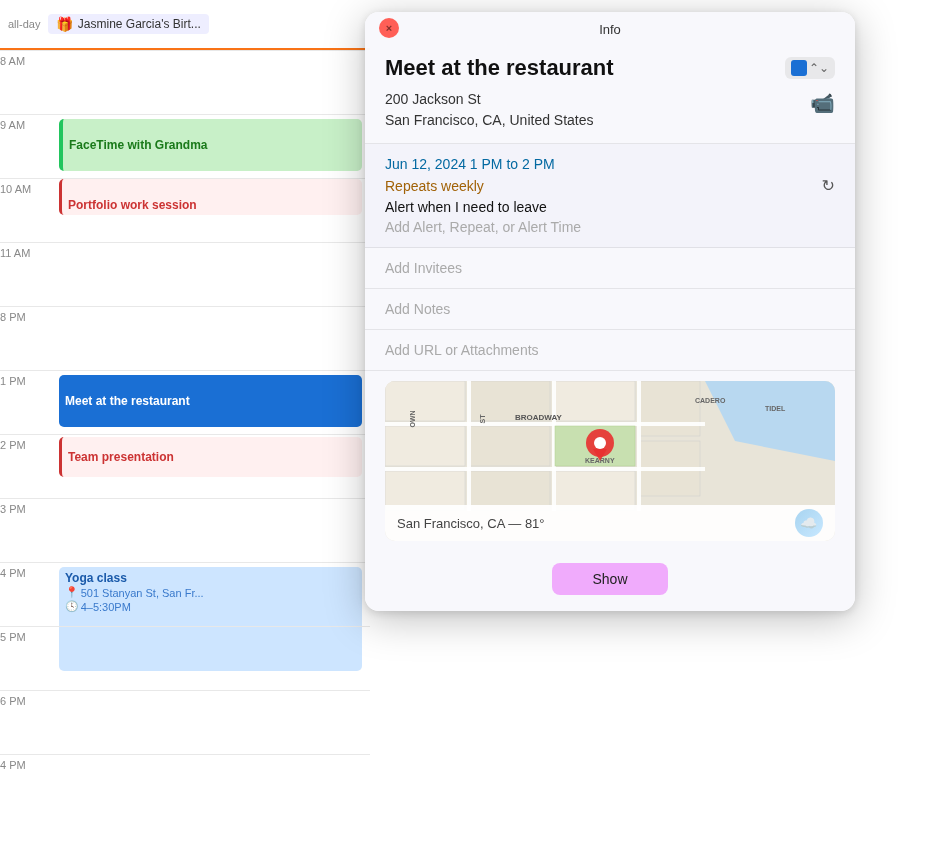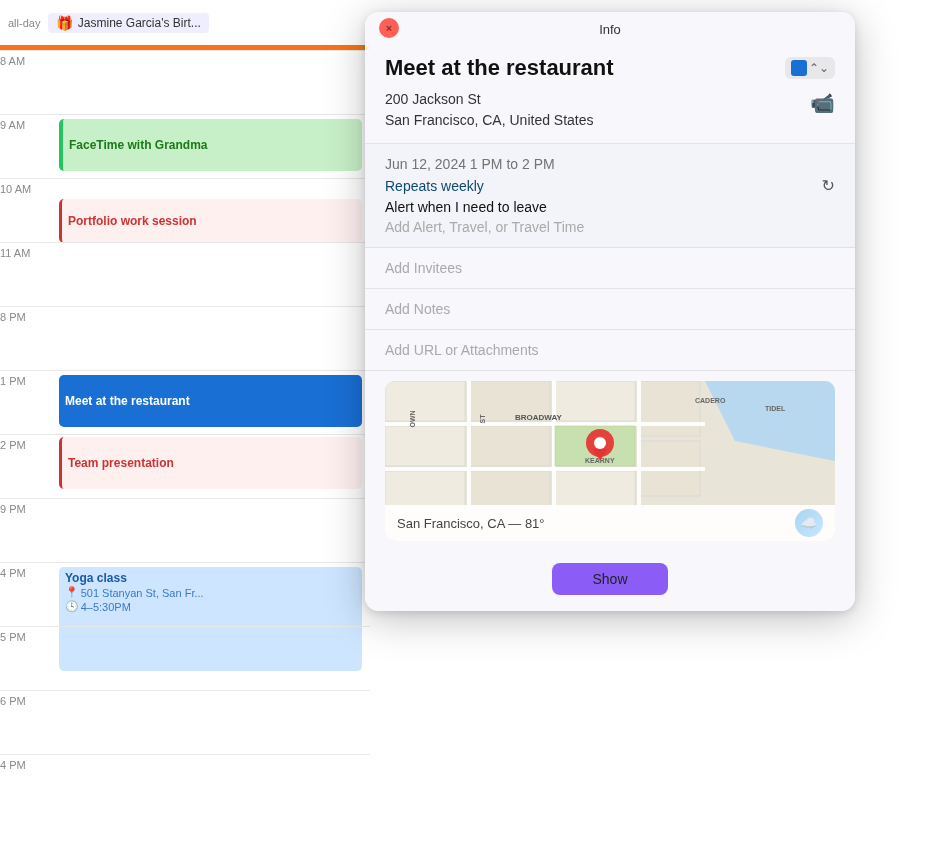--- a/index.html
+++ b/index.html
@@ -22,21 +22,21 @@
     }
 
     
     .allday-row {
       position: absolute;
       top: 0; left: 0;
       width: 370px;
       height: 50px;
       display: flex;
       align-items: center;
-      border-bottom: 5px solid #f97316;
+      border-bottom: 2px solid #f97316;
       background: #fff;
     }
     .allday-label {
       font-size: 11px;
       color: #888;
       padding: 0 8px;
       white-space: nowrap;
     }
     .allday-event {
       background: #eef;
@@ -229,32 +229,32 @@
       font-size: 20px;
       color: #111;
       margin-top: 2px;
     }
 
     .datetime-section {
       background: rgba(240,240,248,0.6);
     }
     .datetime-text {
       font-size: 14px;
-      color: #737373;
+      color: #0369a1;
       margin-bottom: 4px;
       font-weight: 400;
     }
     .repeat-row {
       display: flex;
       align-items: center;
       justify-content: space-between;
     }
     .repeat-text {
       font-size: 14px;
-      color: #0c4a6e;
+      color: #a16207;
     }
     .repeat-icon {
       font-size: 16px;
       color: #555;
     }
     .alert-text {
       font-size: 14px;
       color: #111;
       margin-top: 4px;
     }
@@ -320,21 +320,21 @@
       font-size: 14px;
     }
 
     
     .show-btn-row {
       padding: 8px 20px 16px;
       display: flex;
       justify-content: center;
     }
     .show-btn {
-      background: #8b5cf6;
+      background: #f0abfc;
       border: none;
       border-radius: 8px;
       padding: 8px 40px;
       font-size: 14px;
       font-weight: 500;
       color: #222;
       cursor: pointer;
     }
   </style>
 </head>
@@ -362,21 +362,21 @@
     <div class="time-content" style="position:relative;">
       <div class="cal-event event-green" style="top:4px; height:52px; display:flex; align-items:center;">
         <span>FaceTime with Grandma</span>
       </div>
     </div>
   </div>
 
   <div class="time-row">
     <div class="time-label">10 AM</div>
     <div class="time-content" style="position:relative;">
-      <div class="cal-event event-red-outline" style="top:20px; height:44px; display:flex; align-items:center;">
+      <div class="cal-event event-red-outline" style="top:0; height:36px; display:flex; align-items:flex-end;">
         <span>Portfolio work session</span>
       </div>
     </div>
   </div>
 
   <div class="time-row">
     <div class="time-label">11 AM</div>
     <div class="time-content"></div>
   </div>
 
@@ -390,28 +390,28 @@
     <div class="time-content" style="position:relative;">
       <div class="cal-event event-blue" style="top:4px; height:52px; display:flex; align-items:center;">
         <span>Meet at the restaurant</span>
       </div>
     </div>
   </div>
 
   <div class="time-row">
     <div class="time-label">2 PM</div>
     <div class="time-content" style="position:relative;">
-      <div class="cal-event event-red-outline" style="top:2px; height:52px; display:flex; align-items:center;">
+      <div class="cal-event event-red-outline" style="top:2px; height:40px; display:flex; align-items:center;">
         <span>Team presentation</span>
       </div>
     </div>
   </div>
 
   <div class="time-row">
-    <div class="time-label">9 PM</div>
+    <div class="time-label">3 PM</div>
     <div class="time-content"></div>
   </div>
 
   <div class="time-row">
     <div class="time-label">4 PM</div>
     <div class="time-content" style="position:relative;">
       <div class="yoga-event" style="top:4px; height:104px;">
         <div>Yoga class</div>
         <div class="sub">
           <span>📍</span>
@@ -469,21 +469,21 @@
       </div>
     </div>
 
     <div class="popup-section datetime-section">
       <div class="datetime-text">Jun 12, 2024  1 PM to 2 PM</div>
       <div class="repeat-row">
         <span class="repeat-text">Repeats weekly</span>
         <span class="repeat-icon">↻</span>
       </div>
       <div class="alert-text">Alert when I need to leave</div>
-      <div class="add-alert-text">Add Alert, Travel, or Travel Time</div>
+      <div class="add-alert-text">Add Alert, Repeat, or Alert Time</div>
     </div>
 
     <div class="popup-section">
       <div class="add-invitees">Add Invitees</div>
     </div>
 
     <div class="popup-section">
       <div class="add-notes">Add Notes</div>
     </div>
 

